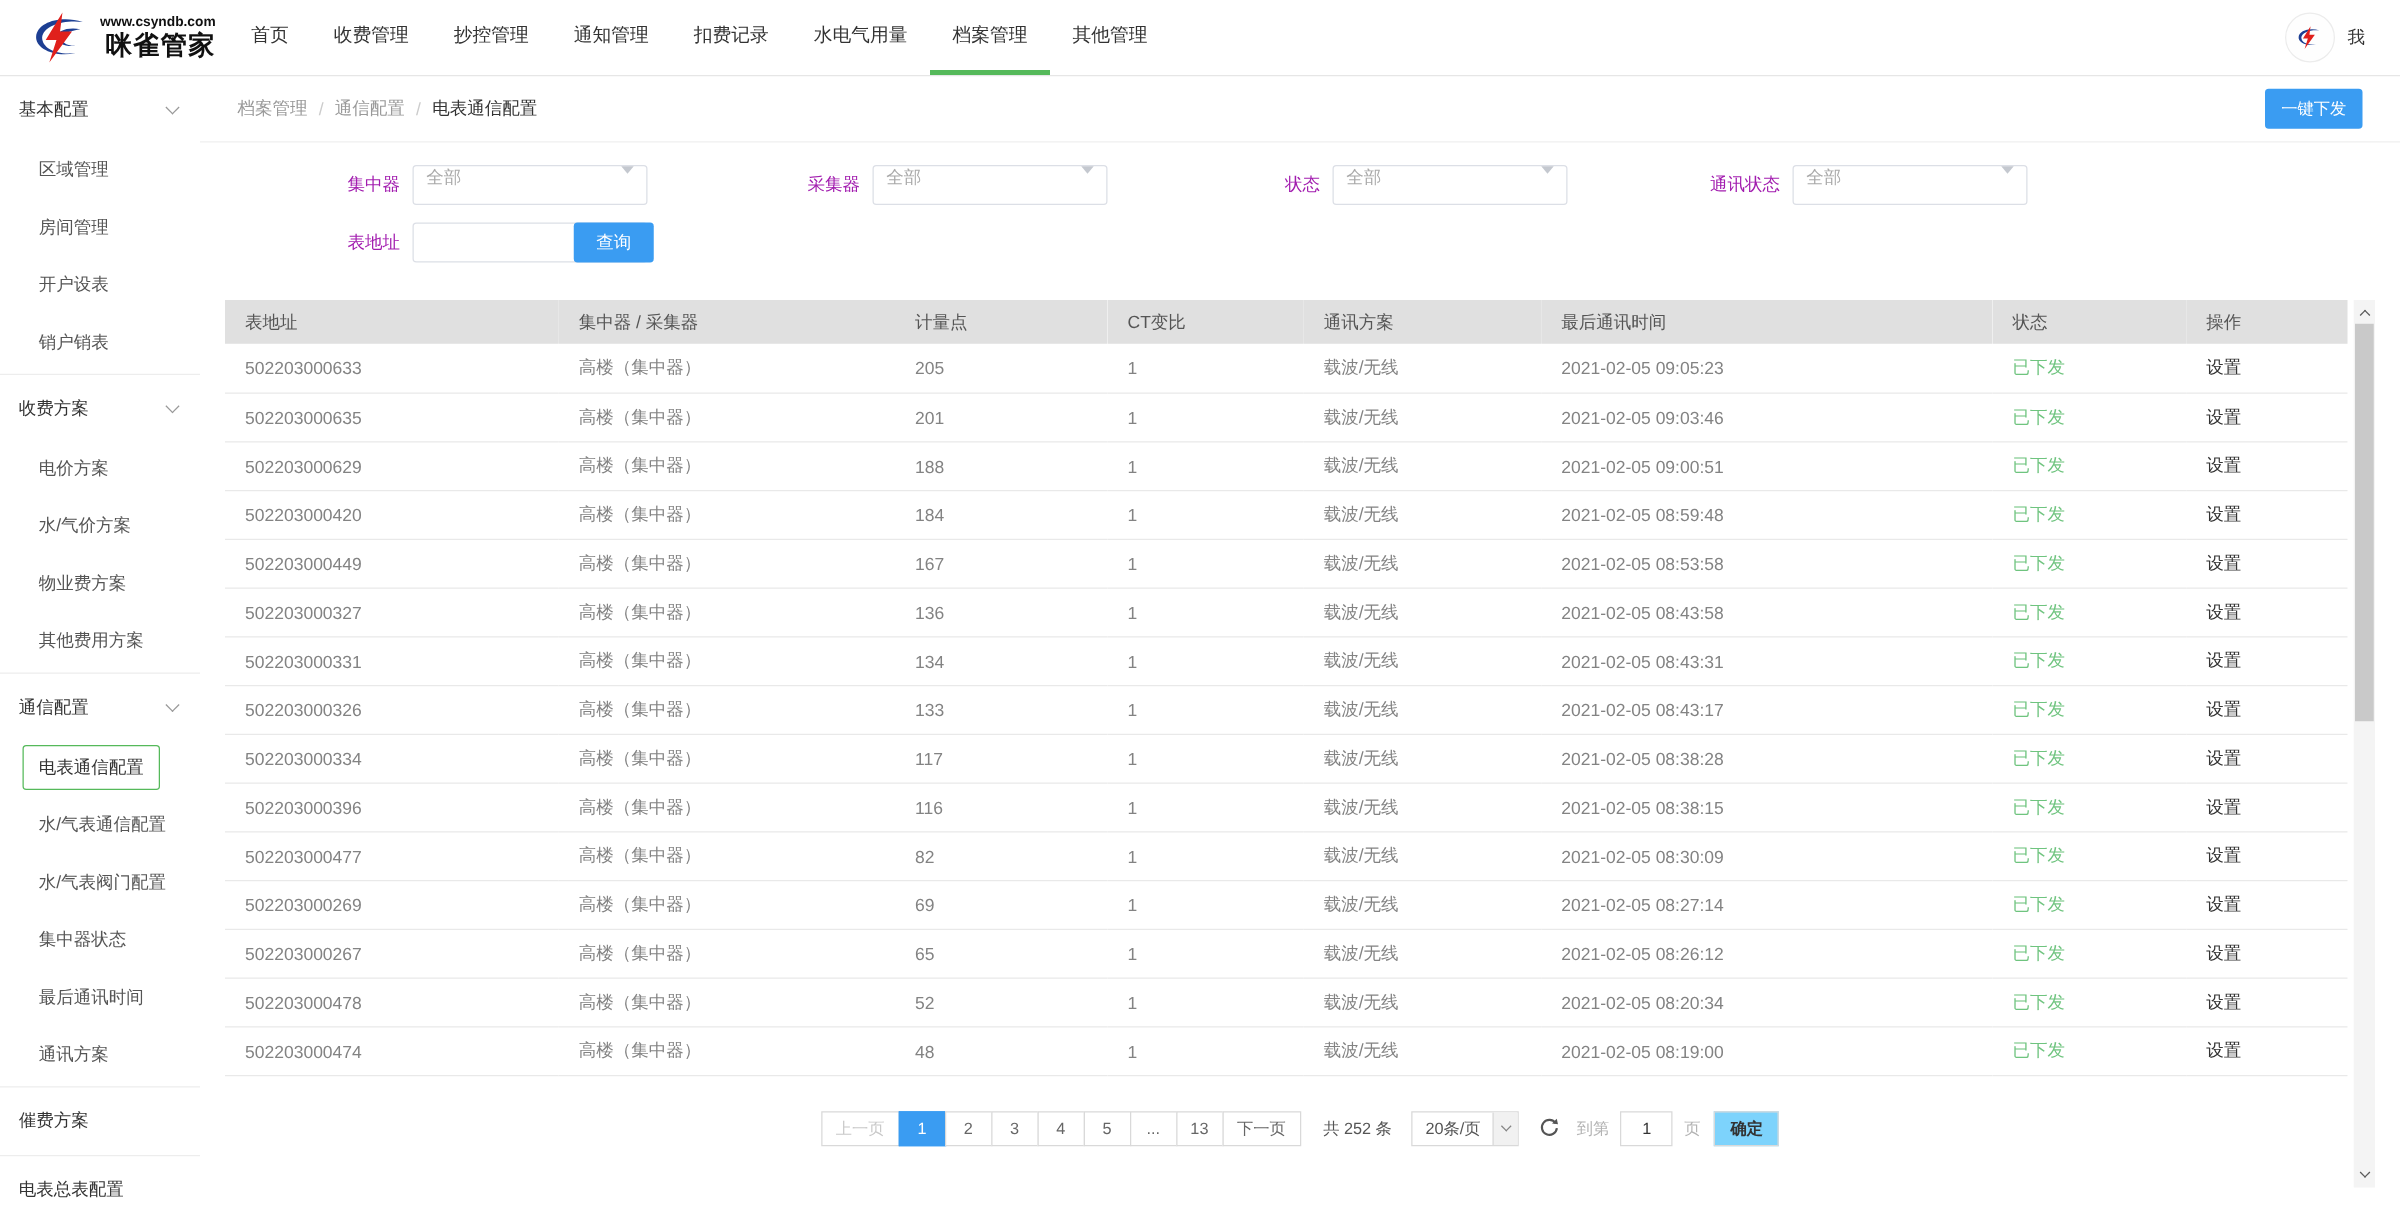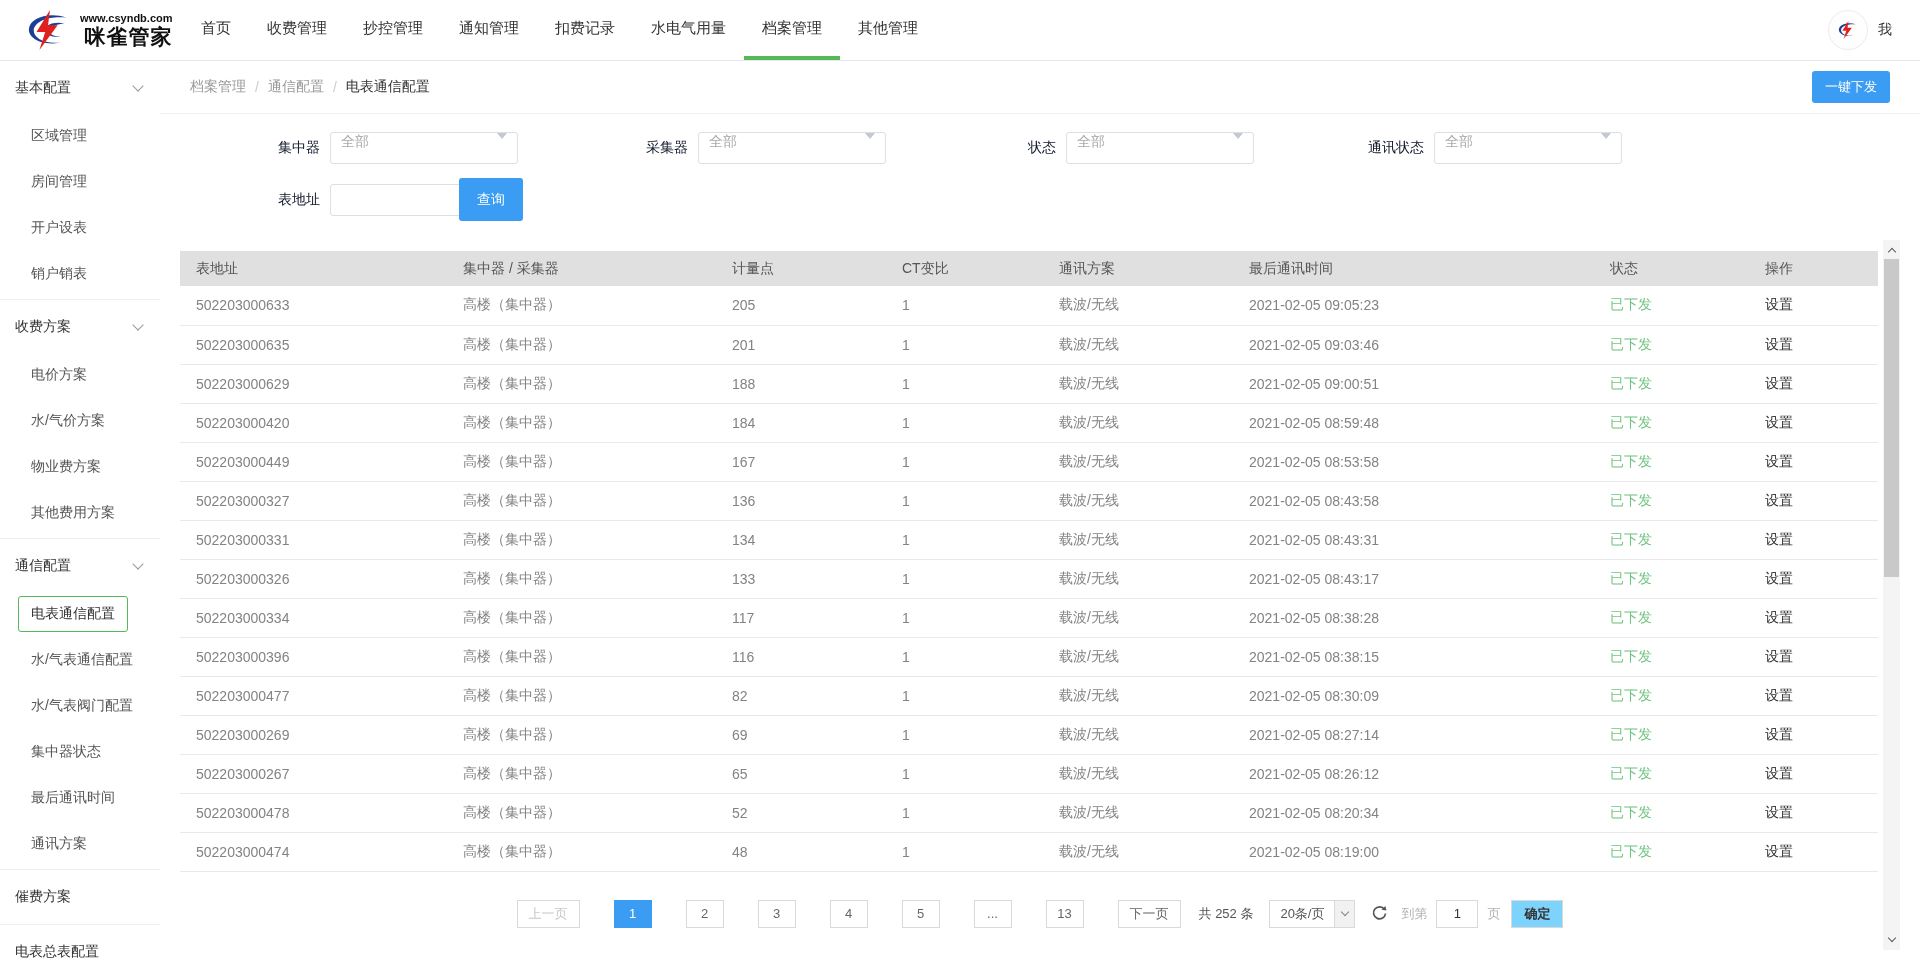--- a/index.html
+++ b/index.html
@@ -50,45 +50,45 @@
   .crumb{cursor:pointer;}
   .crumb.current{color:#333;cursor:default;}
   .crumb-sep{color:#ccc;}
   .btn-dispatch{margin-left:auto;background:var(--blue);color:#fff;border:none;border-radius:3px;
                 font-size:13px;padding:7px 13px;cursor:pointer;}
 
   .filter-area{padding:18px 0 0 85px;}
   .frow{display:flex;align-items:center;}
   .frow + .frow{margin-top:14px;}
   .fgroup{width:368px;display:flex;align-items:center;flex:none;}
-  .flabel{width:75px;text-align:right;margin-right:10px;font-size:14px;color:#0f172a;flex:none;}
+  .flabel{width:75px;text-align:right;margin-right:10px;font-size:14px;color:#a21caf;flex:none;}
   .fselect{width:188px;height:32px;border:1px solid #dcdfe6;border-radius:3px;background:#fff;
            display:flex;align-items:flex-start;justify-content:space-between;padding:0 10px;cursor:pointer;}
   .fselect .val{font-size:14px;color:#a9a9a9;}
   .caret{width:0;height:0;border-left:5px solid transparent;border-right:5px solid transparent;
          border-top:6px solid #c4c8cf;}
   .finput{width:188px;height:32px;border:1px solid #dcdfe6;border-radius:3px;padding:0 10px;
           font-size:14px;color:#333;outline:none;font-family:inherit;}
-  .btn-search{margin-left:26px;width:64px;height:43px;background:var(--blue);color:#fff;border:none;
+  .btn-search{margin-left:26px;width:64px;height:32px;background:var(--blue);color:#fff;border:none;
               border-radius:3px;font-size:14px;cursor:pointer;}
 
   
   .table-wrap{margin:30px 42px 0 20px;}
   table{width:100%;border-collapse:collapse;font-size:14px;table-layout:fixed;}
   thead th{background:#e0e0e0;color:#555;font-weight:normal;text-align:left;height:35px;
            padding:0 0 0 16px;overflow:hidden;white-space:nowrap;}
   tbody td{height:39px;border-bottom:1px solid #e9e9e9;color:#838383;padding:0 0 0 16px;
            overflow:hidden;white-space:nowrap;}
   .status-green{color:var(--status-green);}
   .op-link{color:#333;cursor:pointer;}
 
   
   .pagination{display:flex;align-items:center;justify-content:center;margin-top:28px;
               font-size:13px;color:#555;}
-  .pager{display:flex;gap:35px;}
+  .pager{display:flex;}
   .pg-btn{min-width:38px;height:28px;border:1px solid #d9d9d9;background:#fff;display:flex;
           align-items:center;justify-content:center;margin-left:-1px;cursor:pointer;color:#666;
           font-size:13px;padding:0 5px;}
   .pg-btn.first{margin-left:0;}
   .pg-btn.prev,.pg-btn.next{padding:0 11px;}
   .pg-btn.disabled{color:#c9c9c9;cursor:default;}
   .pg-btn.active{background:var(--blue);border-color:var(--blue);color:#fff;}
   .total{margin-left:18px;color:#555;}
   .size-select{margin-left:16px;width:86px;height:28px;border:1px solid #d9d9d9;background:#fff;
                display:flex;align-items:stretch;cursor:pointer;}

